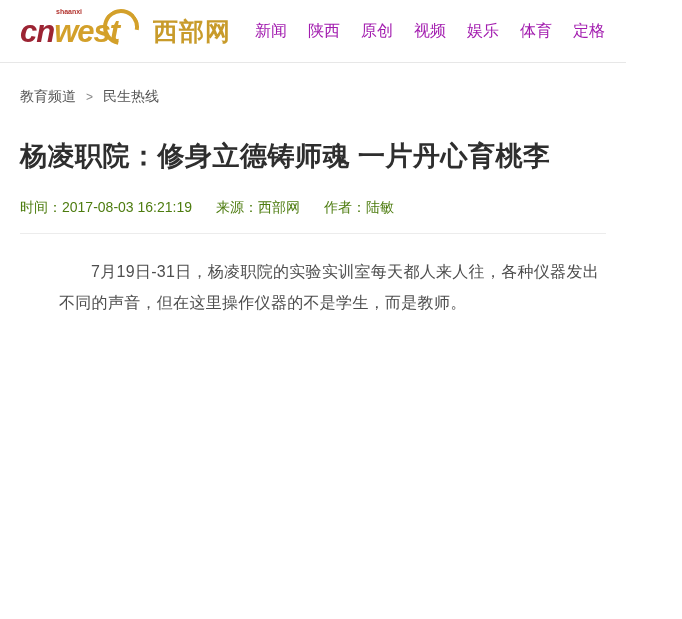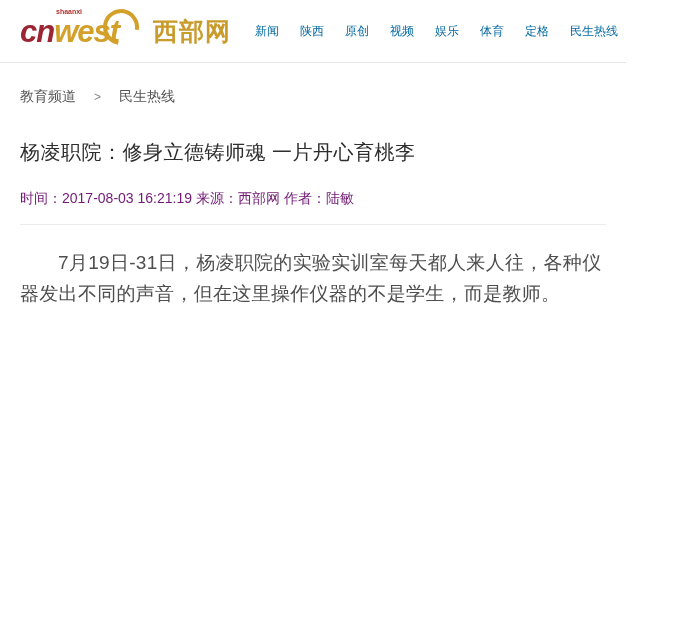--- a/index.html
+++ b/index.html
@@ -70,74 +70,75 @@
     margin-left: 20px;
     letter-spacing: 1px;
   }
   .main-nav {
     display: flex;
     align-items: center;
     margin-left: 24px;
     gap: 21px;
   }
   .nav-item {
-    font-size: 12px;
-    color: #0369a1;
+    font-size: 16px;
+    color: #a21caf;
     text-decoration: none;
     white-space: nowrap;
     cursor: pointer;
   }
 
   
   .breadcrumb {
     padding: 25px 20px 0 20px;
     font-size: 14px;
     color: #555;
     display: flex;
     align-items: center;
-    gap: 18px;
+    gap: 10px;
   }
   .breadcrumb a {
     color: #555;
     text-decoration: none;
     cursor: pointer;
   }
   .breadcrumb .sep { color: #888; font-size: 12px; }
 
   
   .article { padding: 0 20px; }
   .article-title {
     margin-top: 33px;
-    font-size: 20px;
-    font-weight: normal;
+    font-size: 27px;
+    font-weight: bold;
     color: #2e2e2e;
     line-height: 1.3;
     letter-spacing: 0.5px;
   }
   .article-meta {
     margin-top: 25px;
     font-size: 14px;
-    color: #701a75;
+    color: #4d7c0f;
     display: flex;
-    gap: 4px;
+    gap: 24px;
   }
   .meta-item { white-space: nowrap; }
   .divider {
     border: none;
     border-top: 1px solid #ececec;
     margin-top: 16px;
   }
   .article-body { margin-top: 9px; }
   .article-body p {
     text-indent: 2em;
-    font-size: 19px;
+    font-size: 16px;
     line-height: 31px;
     color: #4e4e4e;
     margin-top: 22px;
     letter-spacing: 0.3px;
+    margin-left: 39px;
   }
 </style>
 </head>
 <body>
 
 <div class="page">
 
   <header class="site-header">
     <div class="logo">
       <span class="logo-latin">

